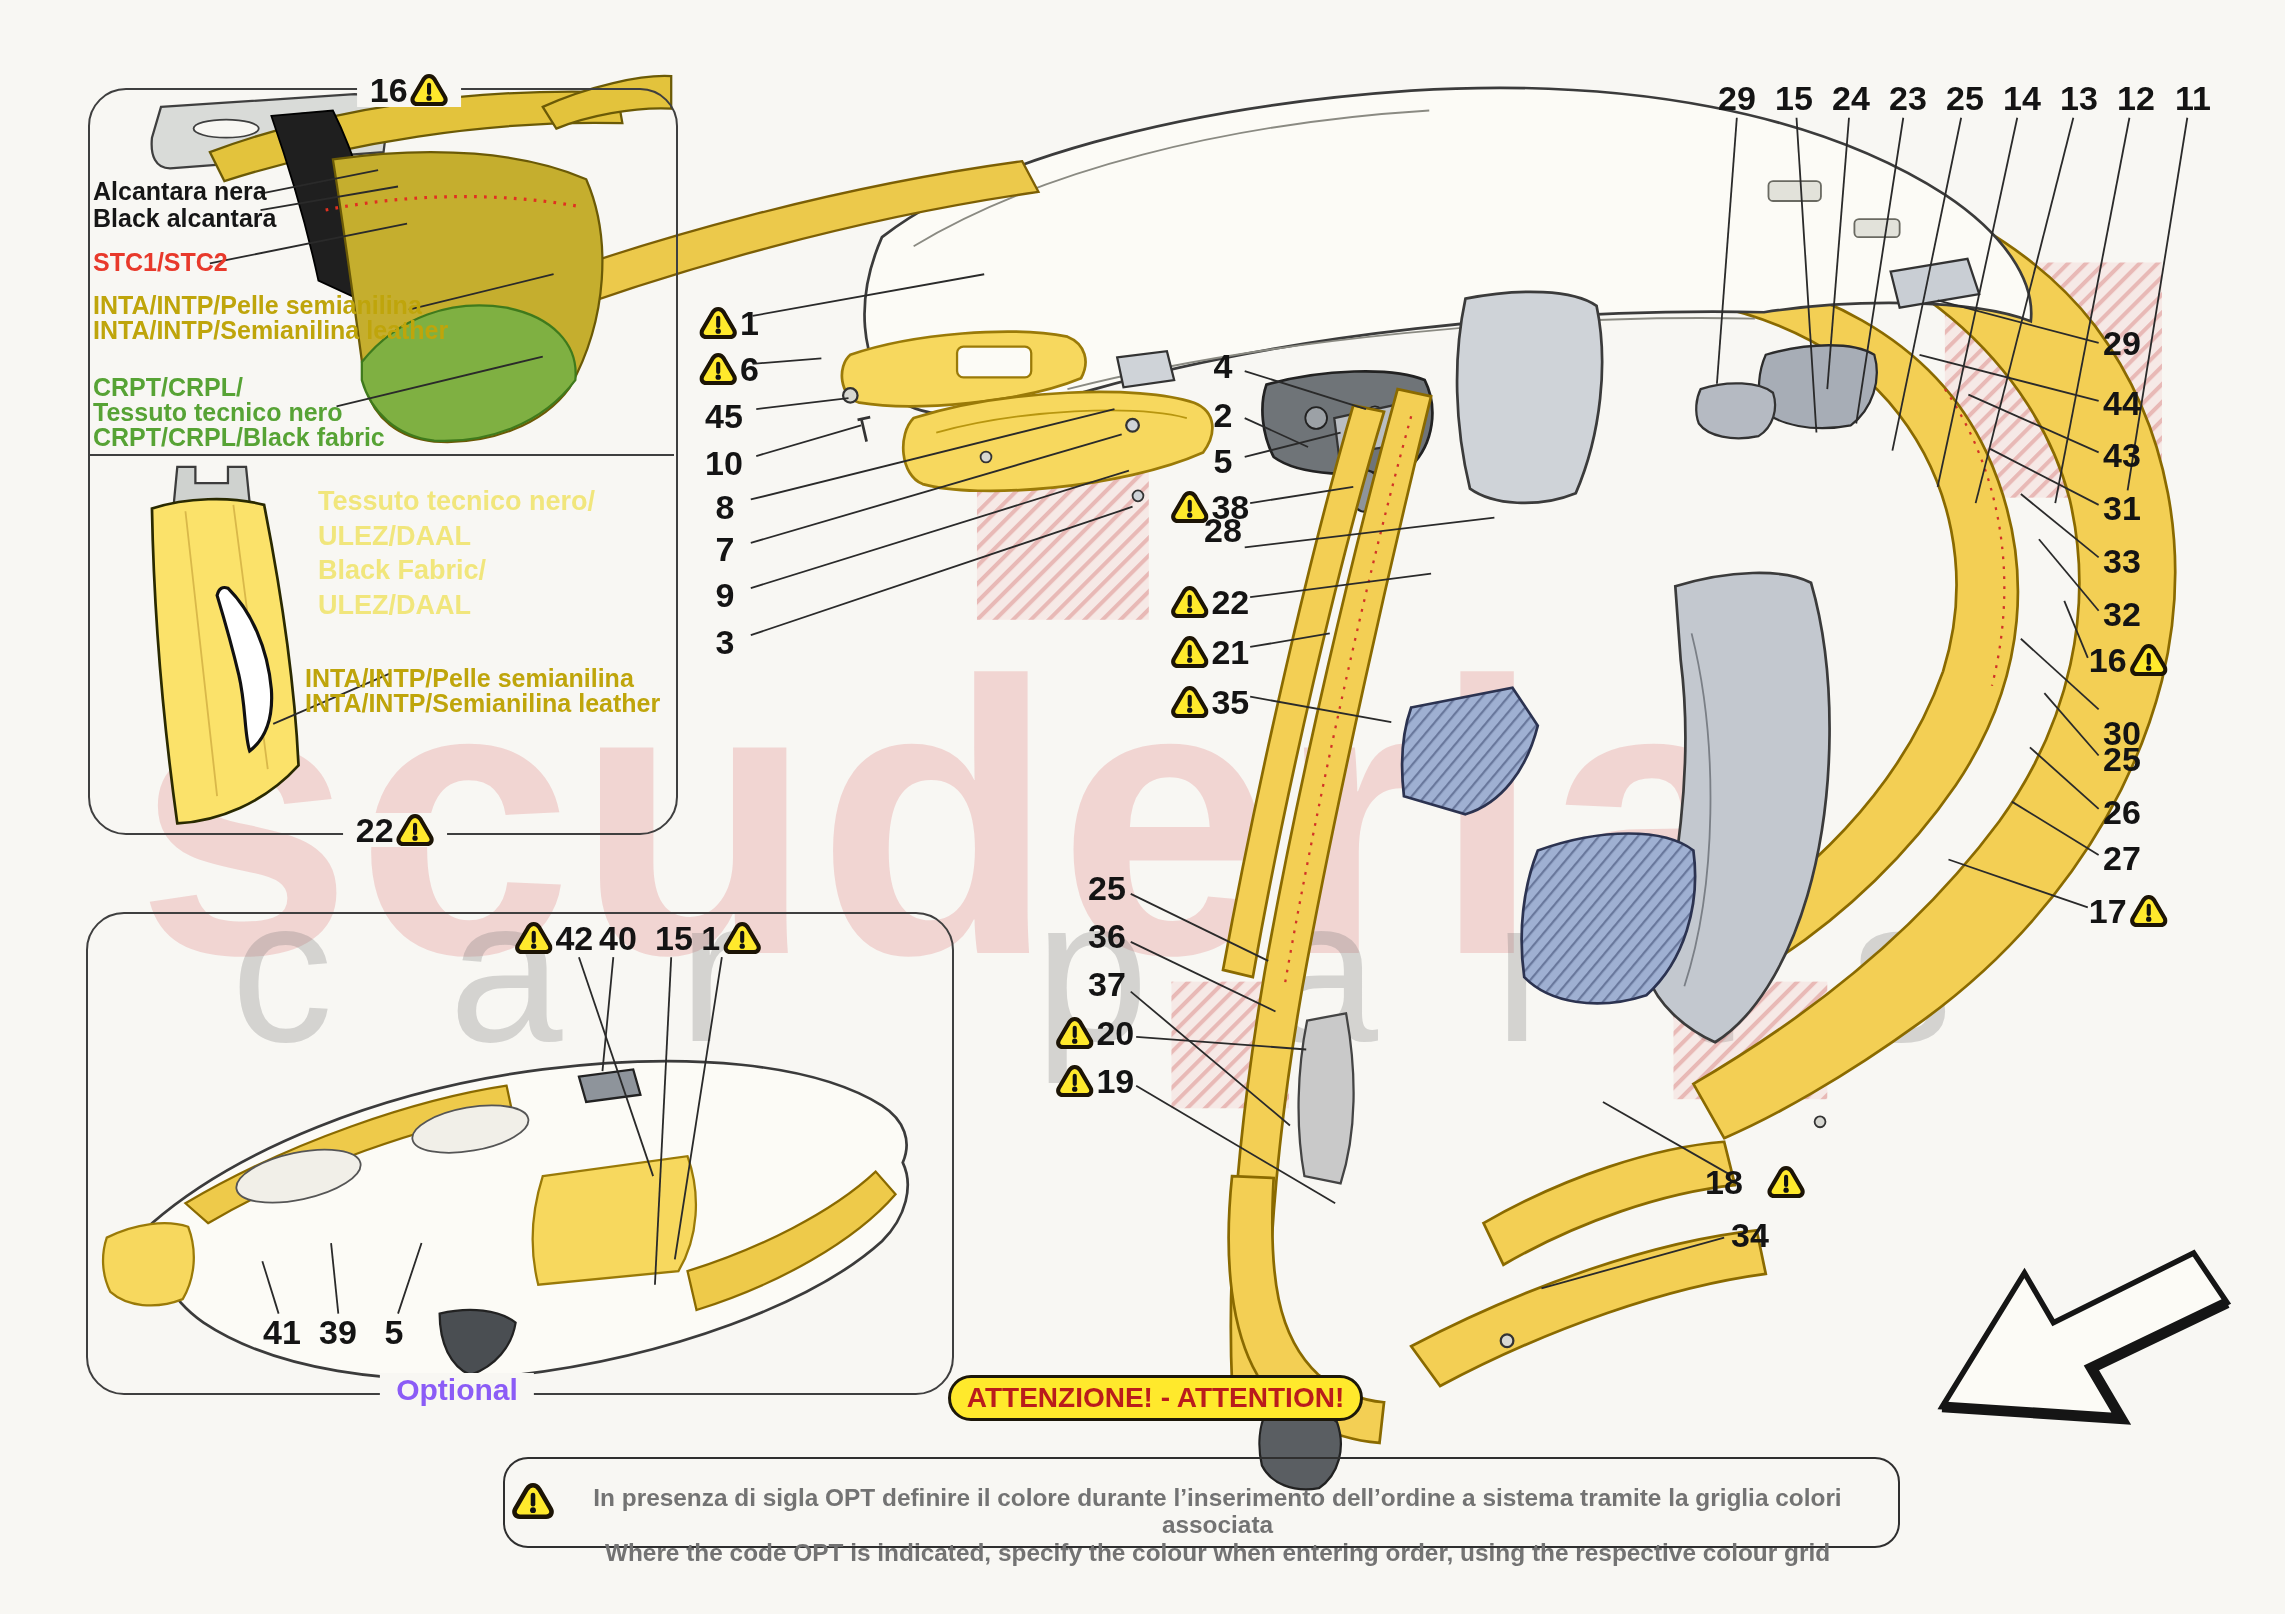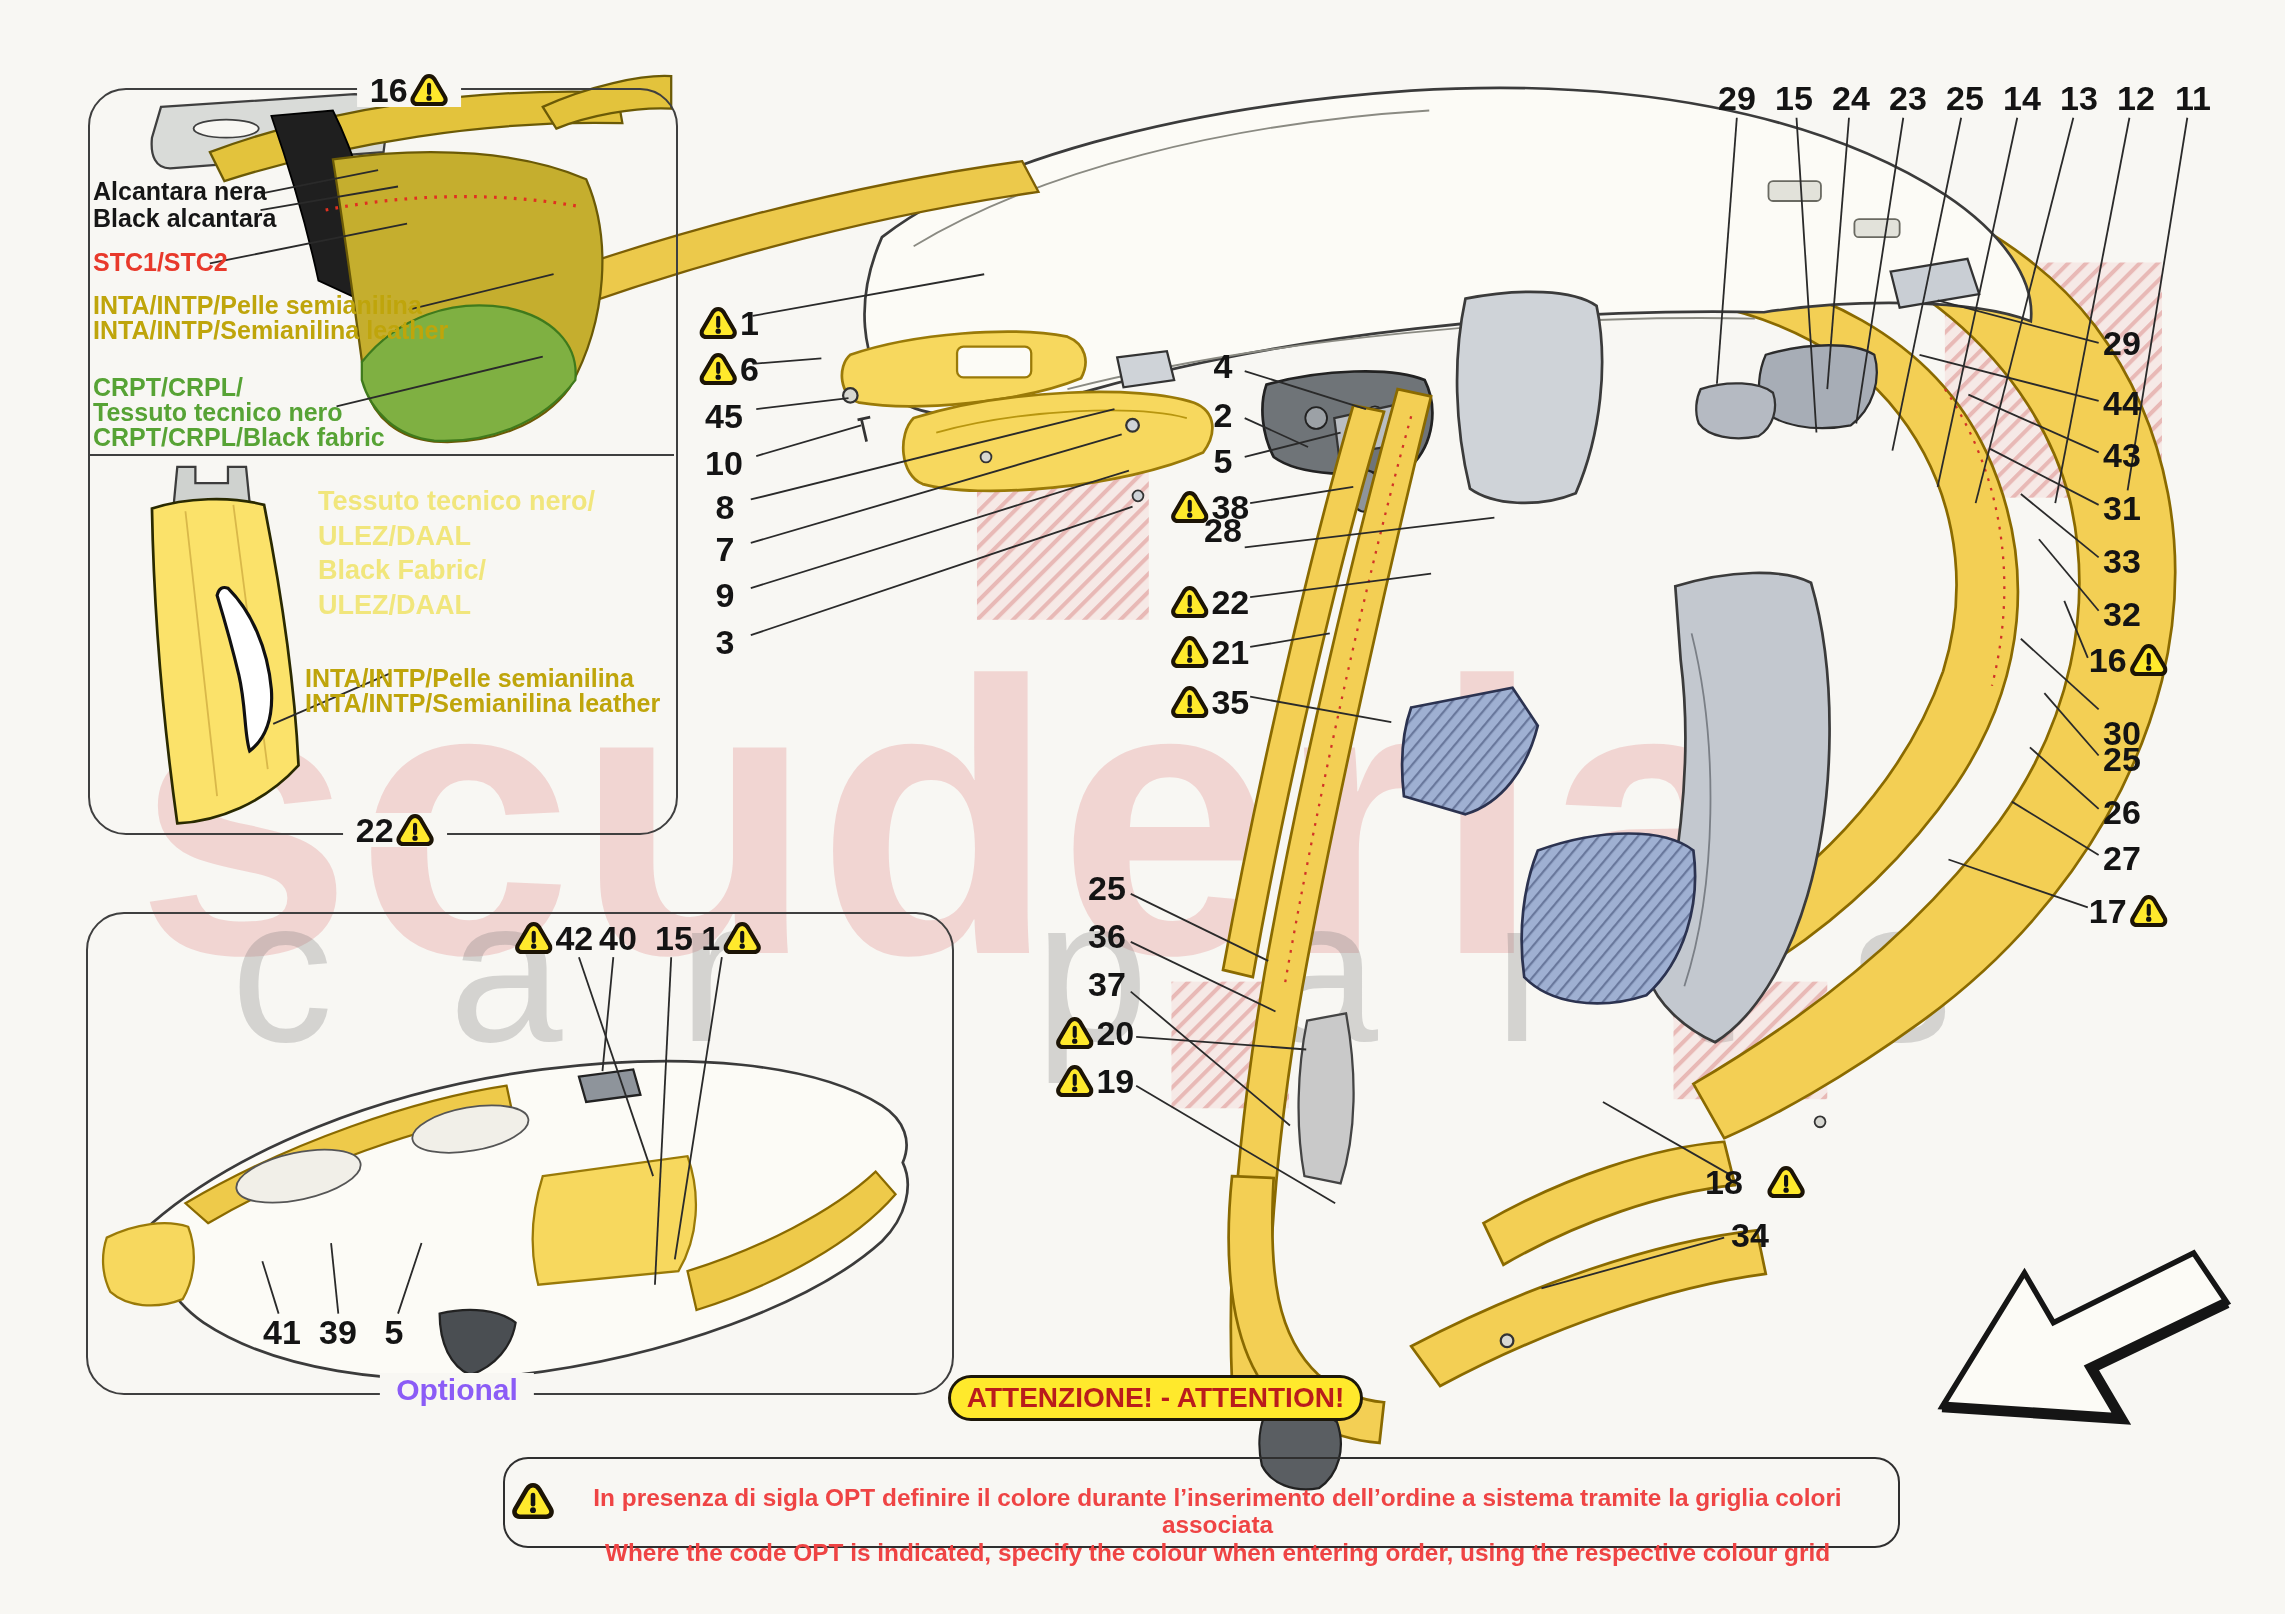--- a/index.html
+++ b/index.html
@@ -30,21 +30,21 @@
   
   .midline-label{position:absolute;transform:translate(-50%,-50%);background:#f8f7f3;padding:0 16.3px;
                  font-weight:700;color:#8b5cf6;z-index:6;white-space:nowrap;}
   #optional-label{font-size:30px;}
   #attn-note{position:absolute;left:503px;top:1457px;width:1393px;height:87px;border:2.7px solid #2f2f2f;
              border-radius:25px;z-index:6;}
   #attn-pill{position:absolute;left:948px;top:1375px;width:409px;height:40px;background:#ffe92c;
              border:3.6px solid #1c1709;border-radius:25px;z-index:7;display:flex;align-items:center;
              justify-content:center;font-weight:700;font-size:28px;color:#b91c1c;white-space:nowrap;}
   #attn-text{position:absolute;left:559px;top:1484px;width:1317px;text-align:center;z-index:7;
-             font-weight:700;font-size:24.4px;color:#ef4444;line-height:1.12;}
+             font-weight:700;font-size:24.4px;color:#737373;line-height:1.12;}
   #attn-warn{position:absolute;left:512px;top:1482px;width:42px;height:38px;z-index:7;}
 </style>
 </head>
 <body>
 
 <div id="stage">
 
   <div class="wm1">scuderia</div>
   <div class="wm2">car parts</div>
 

